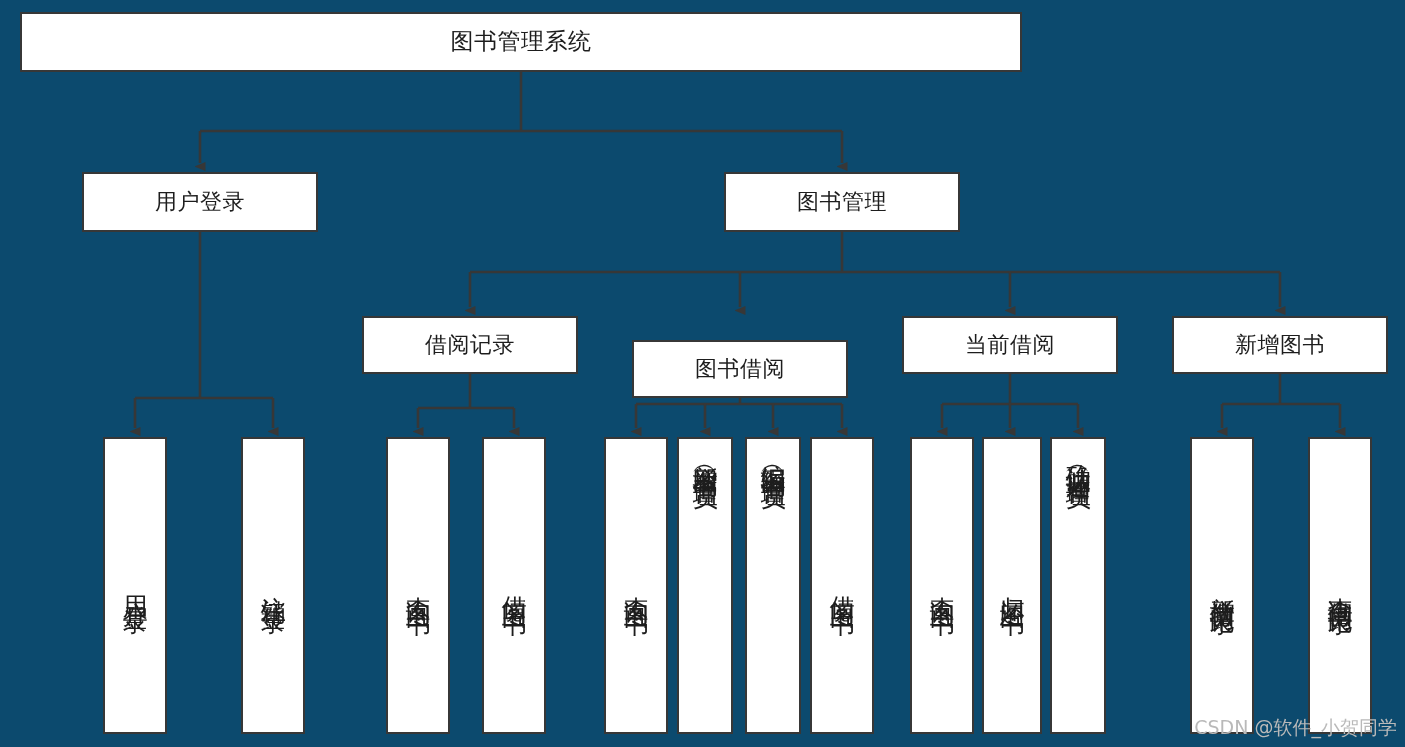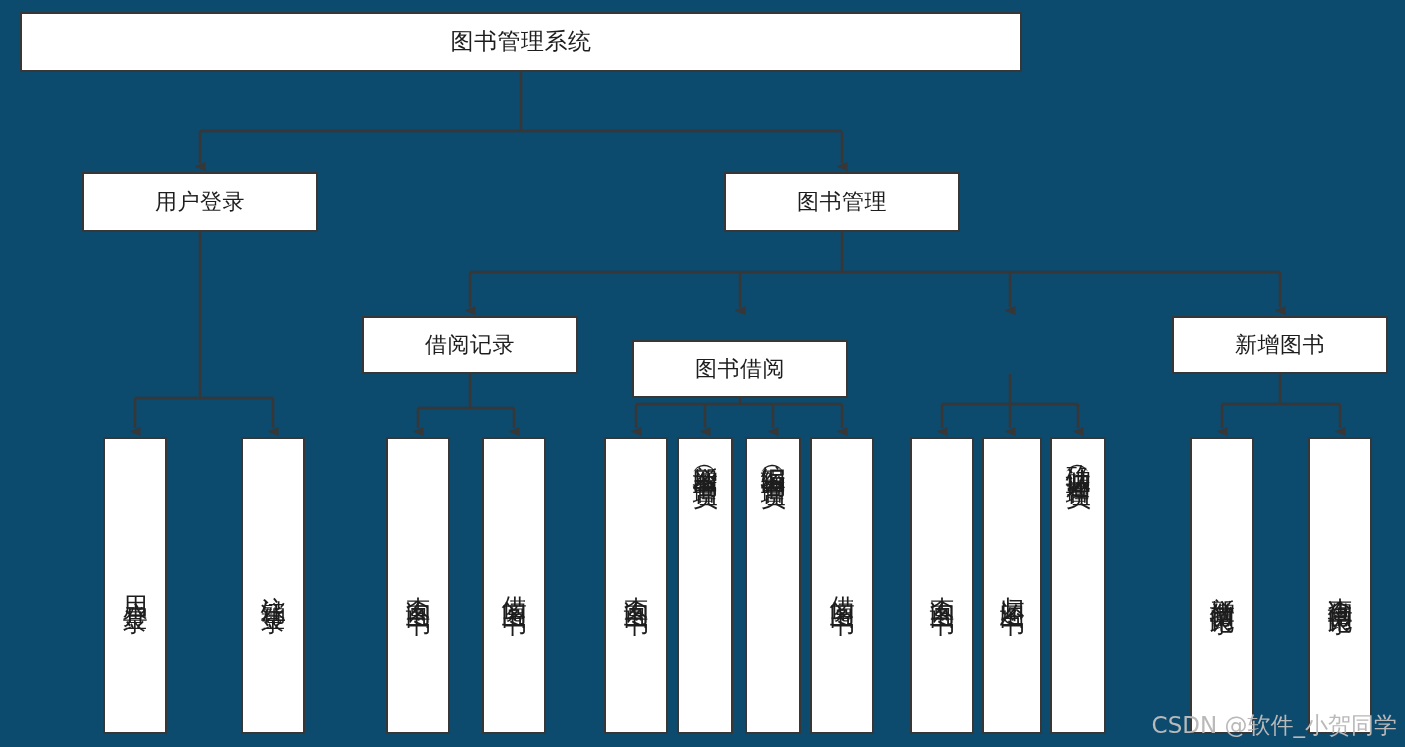--- a/index.html
+++ b/index.html
@@ -78,21 +78,21 @@
     height: 100%;
   }
   .node.vert.topalign .inner {
     align-items: flex-start;
     padding-top: 6px;
   }
   .watermark {
     position: absolute;
     right: 8px;
     bottom: 6px;
-    font-size: 23px;
+    font-size: 19px;
     color: #b9b9b9;
     white-space: nowrap;
     font-family: "DejaVu Sans", "Liberation Sans", sans-serif;
   }
 </style>
 </head>
 <body>
 
 <div id="canvas">
 
@@ -157,20 +157,23 @@
   <div class="node horiz" style="left:724px; top:172px; width:236px; height:60px;">
     <span class="label">图书管理</span>
   </div>
 
   <div class="node horiz" style="left:362px; top:316px; width:216px; height:58px;">
     <span class="label">借阅记录</span>
   </div>
   <div class="node horiz" style="left:632px; top:316px; width:216px; height:58px;margin-top:24px;">
     <span class="label">图书借阅</span>
   </div>
+  <div class="node horiz" style="left:902px; top:316px; width:216px; height:58px;">
+    <span class="label">当前借阅</span>
+  </div>
   <div class="node horiz" style="left:1172px; top:316px; width:216px; height:58px;">
     <span class="label">新增图书</span>
   </div>
 
   <div class="node vert" style="left:103px; top:437px; width:64px; height:297px;">
     <span class="inner">
         <span class="label">用户登录</span>
       </span>
   </div>
   <div class="node vert" style="left:241px; top:437px; width:64px; height:297px;">

